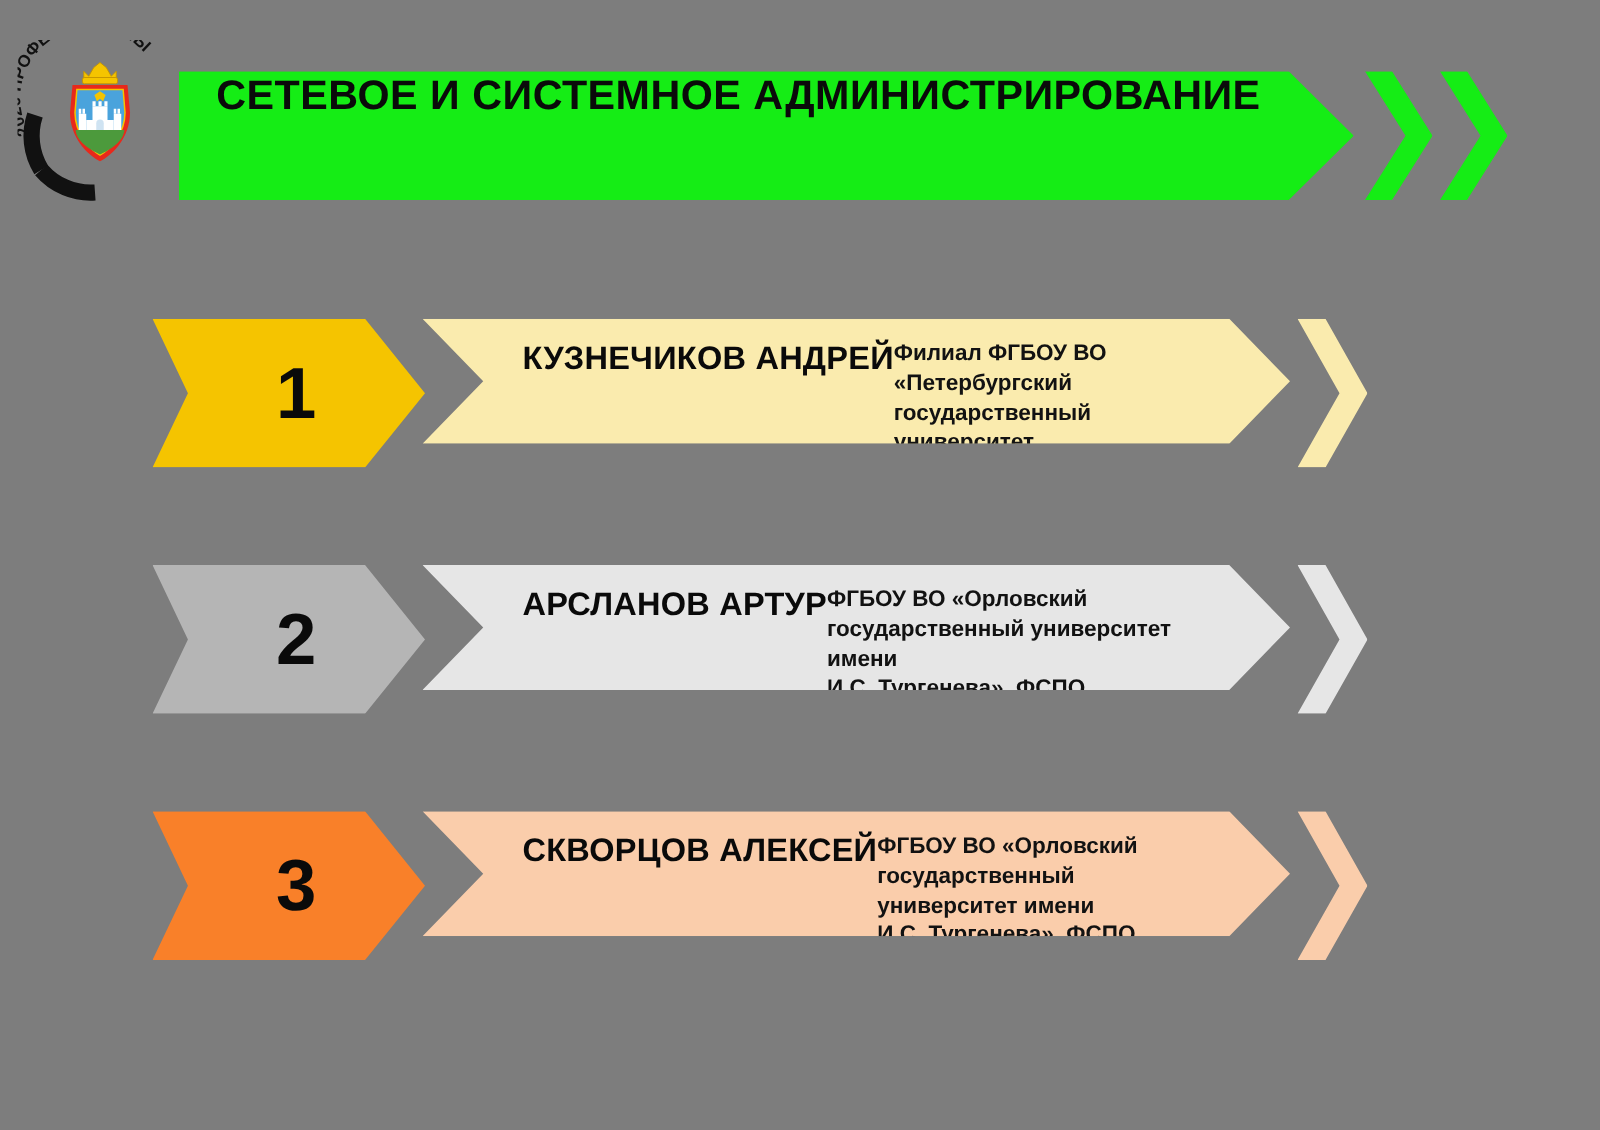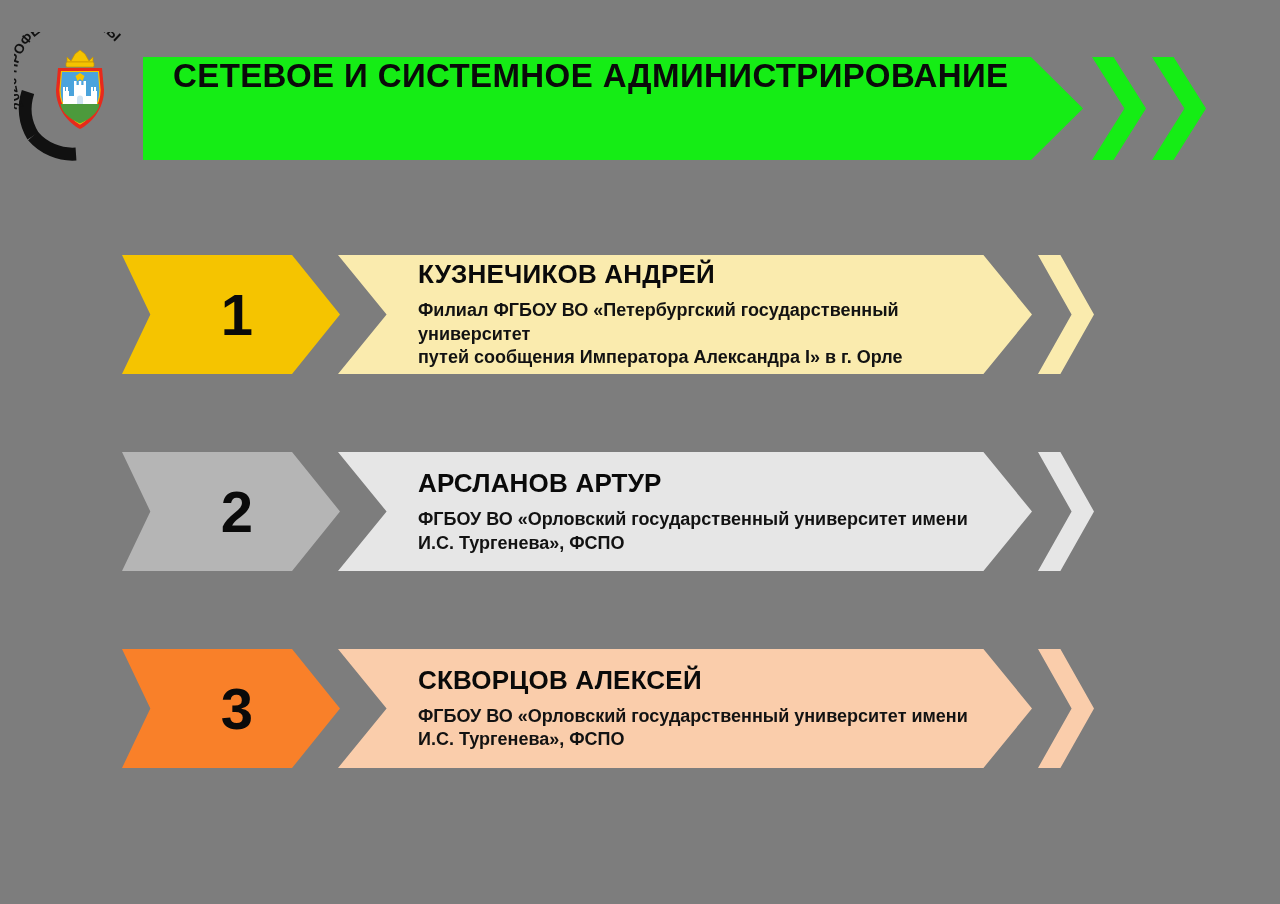--- a/index.html
+++ b/index.html
@@ -106,26 +106,26 @@
     color: #0a0a0a;
     line-height: 1;
     transform: translateX(6px);
   }
 
   .info-panel {
     position: absolute;
     left: 338px;
     top: 0;
     width: 694px;
-    height: 119px;
+    height: 100px;
     -webkit-clip-path: polygon(0 0, 93% 0, 100% 50%, 93% 100%, 0 100%, 7% 50%);
     clip-path: polygon(0 0, 93% 0, 100% 50%, 93% 100%, 0 100%, 7% 50%);
     padding: 16px 60px 16px 80px;
     display: flex;
-    flex-direction: column;
+    flex-direction: row;
     justify-content: center;
   }
 
   .person-name {
     font-size: 26px;
     font-weight: bold;
     color: #0a0a0a;
     letter-spacing: 0.2px;
     margin-bottom: 9px;
     white-space: nowrap;

